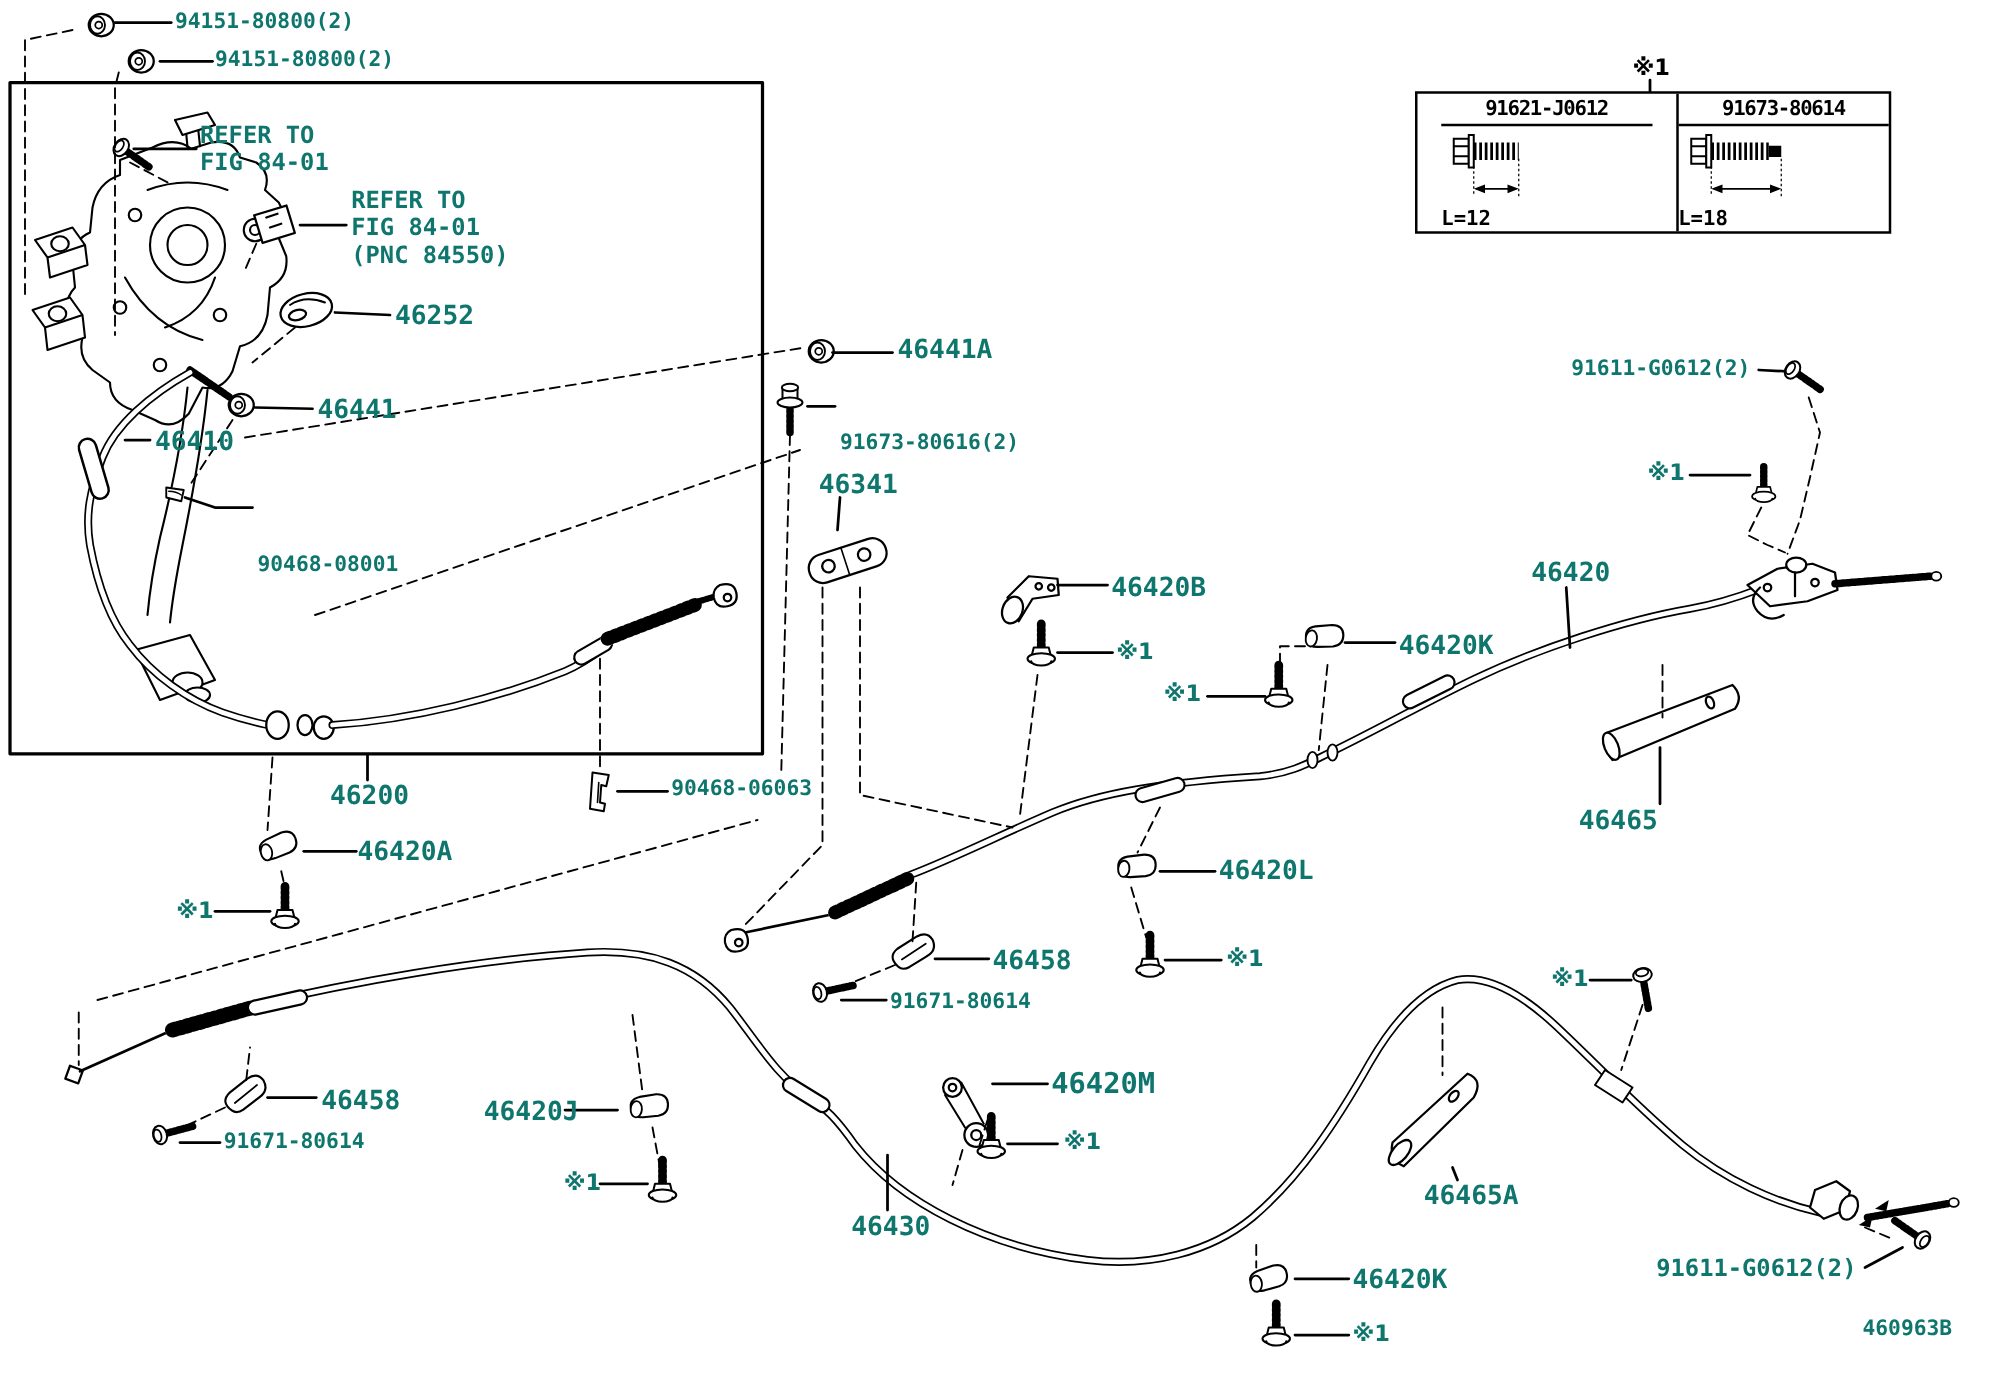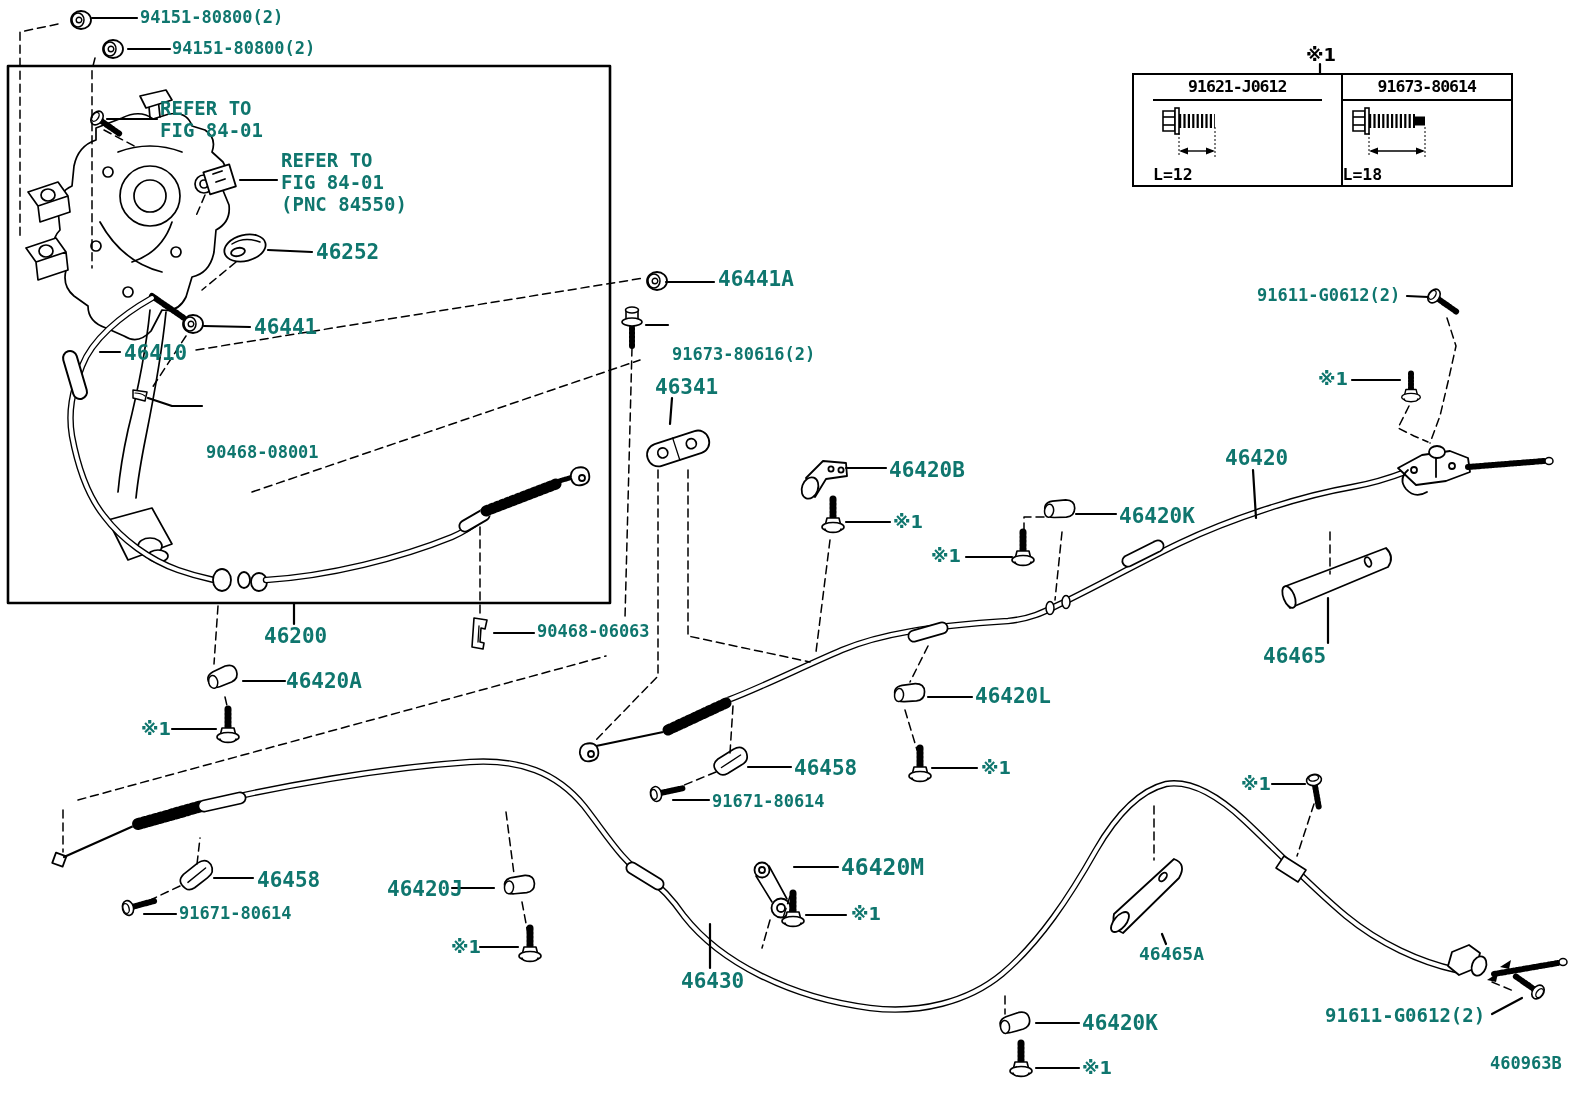--- a/index.html
+++ b/index.html
@@ -400,20 +400,20 @@
       <div class="lbl" style="left: 794px; top: 756px; font-size: 21px;">46458</div>
       <div class="lbl" style="left: 712px; top: 792px; font-size: 17px;">91671-80614</div>
       <div class="lbl" style="left: 257px; top: 868px; font-size: 21px;">46458</div>
       <div class="lbl" style="left: 179px; top: 904px; font-size: 17px;">91671-80614</div>
       <div class="lbl" style="left: 387px; top: 877px; font-size: 21px;">46420J</div>
       <div class="lbl ref" style="left: 451px; top: 937px; font-size: 18px;">※1</div>
       <div class="lbl" style="left: 841px; top: 854px; font-size: 23px;">46420M</div>
       <div class="lbl ref" style="left: 851px; top: 904px; font-size: 18px;">※1</div>
       <div class="lbl" style="left: 681px; top: 969px; font-size: 21px;">46430</div>
       <div class="lbl ref" style="left: 1241px; top: 774px; font-size: 18px;">※1</div>
-      <div class="lbl" style="left: 1139px; top: 944px; font-size: 18px;">46465A</div>
+      <div class="lbl" style="left: 1139px; top: 944px; font-size: 21px;">46465A</div>
       <div class="lbl" style="left: 1082px; top: 1011px; font-size: 21px;">46420K</div>
       <div class="lbl ref" style="left: 1082px; top: 1058px; font-size: 18px;">※1</div>
       <div class="lbl" style="left: 1325px; top: 1004px; font-size: 19px;">91611-G0612(2)</div>
       <div class="lbl" style="left: 1490px; top: 1054px; font-size: 17px;">460963B</div>
     </div>
 
 </div>
 
 </body></html>

